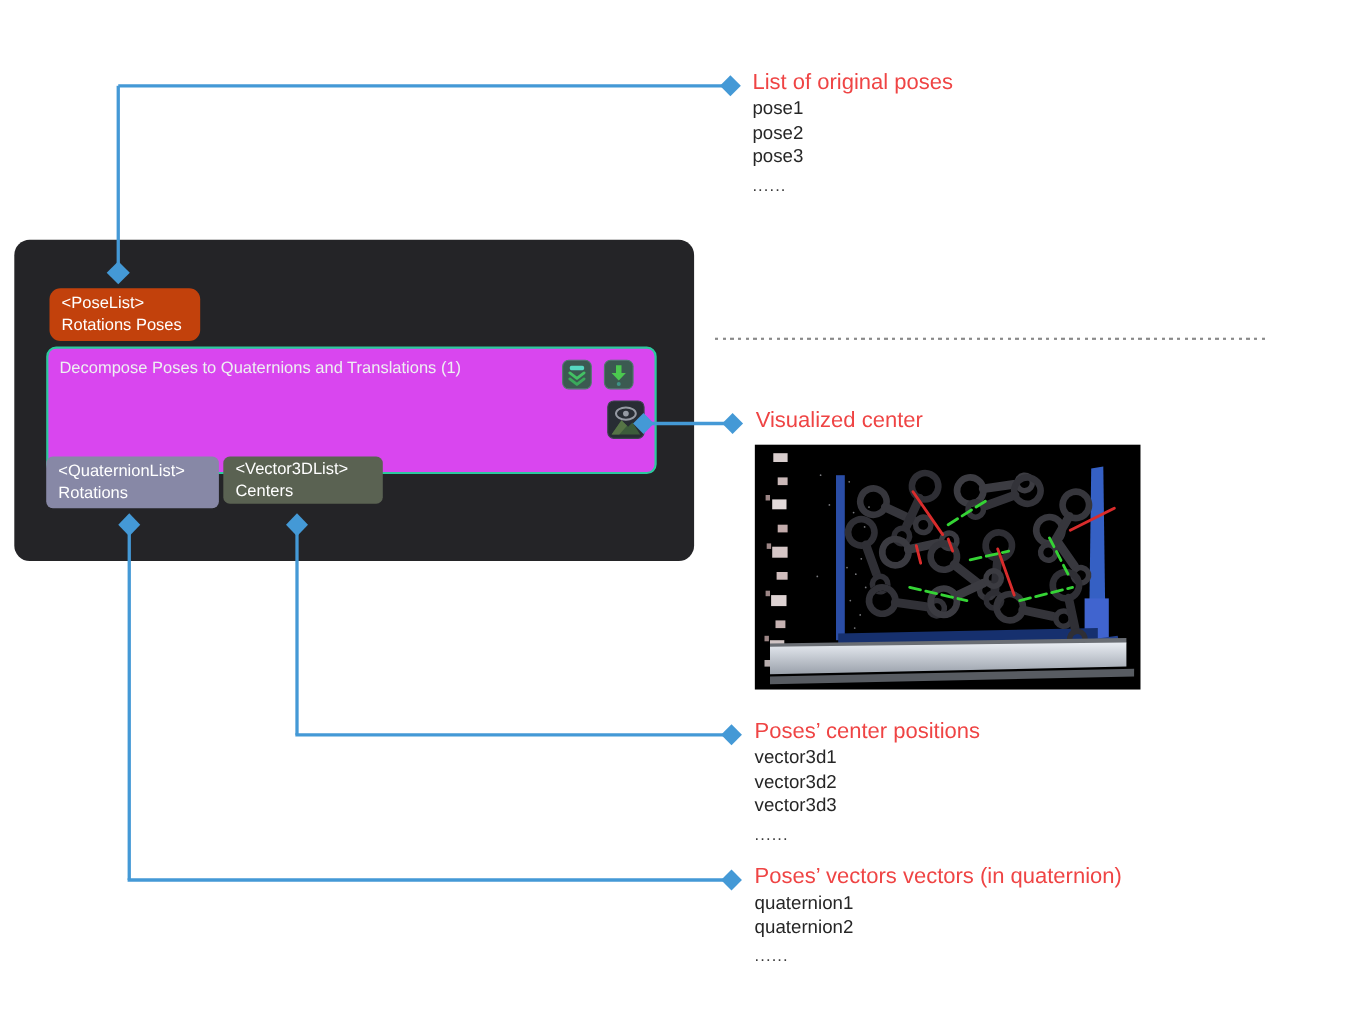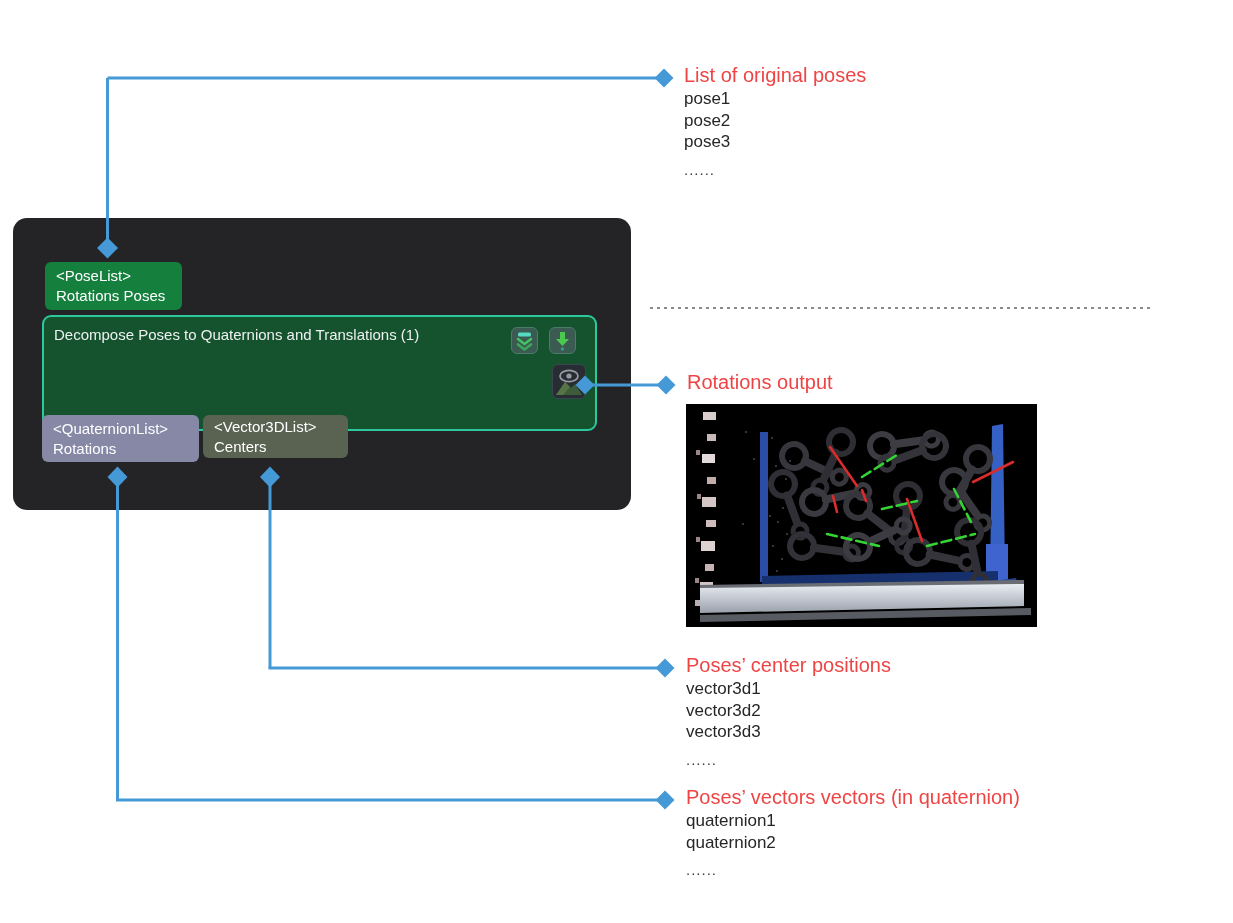--- a/index.html
+++ b/index.html
@@ -9,27 +9,27 @@
   
   .node {
     position:absolute; left:13px; top:218px; width:618px; height:292px;
     background:#242427; border-radius:14px;
   }
   .port {
     position:absolute; color:#ffffff; font-size:15px; line-height:20px;
     border-radius:6px; padding:4px 11px; display:flex; flex-direction:column; justify-content:center;
     white-space:nowrap;
   }
-  .port-input    { left:32px; top:44px; height:48px; min-width:137px; background:#15803d; }
+  .port-input    { left:32px; top:44px; height:48px; min-width:137px; background:#c2410c;border-radius:10px; }
   .port-rotations{ left:29px; top:197px; height:47px; width:157px; background:#8788a6; }
   .port-centers  { left:190px; top:197px; height:43px; width:145px; background:#5a6252; }
 
   .step-box {
     position:absolute; left:29px; top:97px; width:555px; height:116px;
-    background:#14532d; border:2px solid #2dc89d; border-radius:9px;
+    background:#d946ef; border:2px solid #2dc89d; border-radius:9px;
   }
   .step-title {
     position:absolute; left:10px; top:9px; color:#eef0f2; font-size:15px; white-space:nowrap;
   }
   .tool-btn {
     position:absolute; width:27px; height:27px; border-radius:6px;
     background:#3b5a51; border:1px solid #4e7a6c; display:flex; align-items:center; justify-content:center;
   }
   .btn-collapse { left:467px; top:10px; }
   .btn-arrow    { left:505px; top:10px; }
@@ -137,21 +137,21 @@
     <div class="callout-title">List of original poses</div>
     <div class="callout-list">
       <div>pose1</div>
       <div>pose2</div>
       <div>pose3</div>
       <div class="dots-line">......</div>
     </div>
   </div>
 
   <div class="callout co-visual">
-    <div class="callout-title">Rotations output</div>
+    <div class="callout-title">Visualized center</div>
   </div>
 
   <svg class="pc-image" viewBox="0 0 351 223">
     <defs>
       <linearGradient id="railGrad" x1="0" y1="0" x2="0" y2="1">
         <stop offset="0" stop-color="#e9edf3"></stop>
         <stop offset="1" stop-color="#9aa1ab"></stop>
       </linearGradient>
       <g id="rod">
         <circle cx="0" cy="0" r="12" fill="none" stroke="currentColor" stroke-width="6"></circle>

